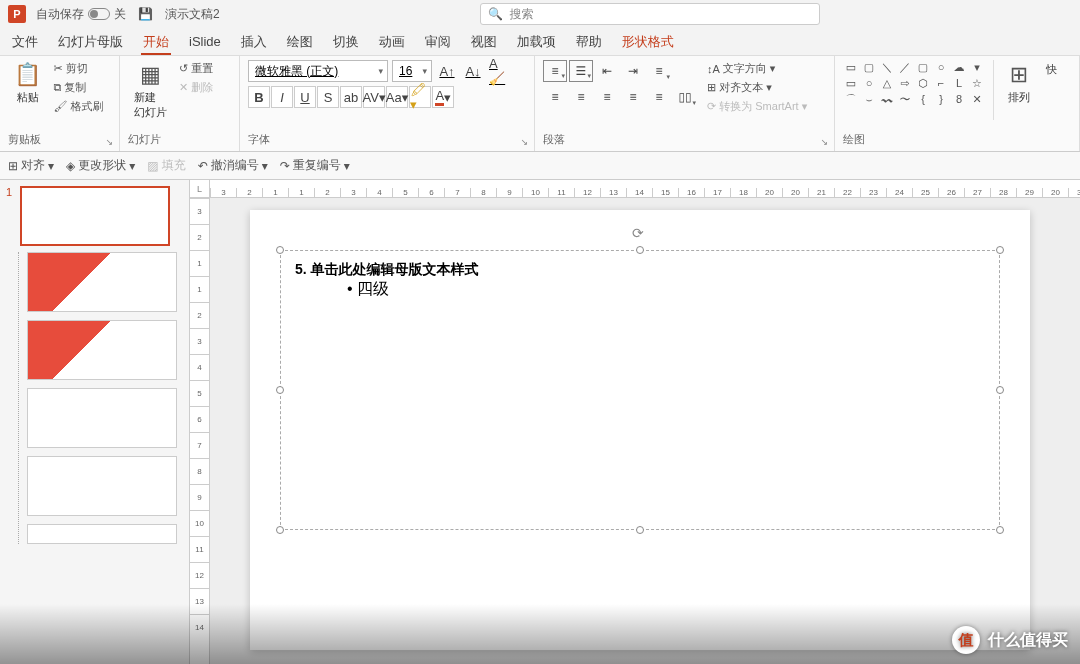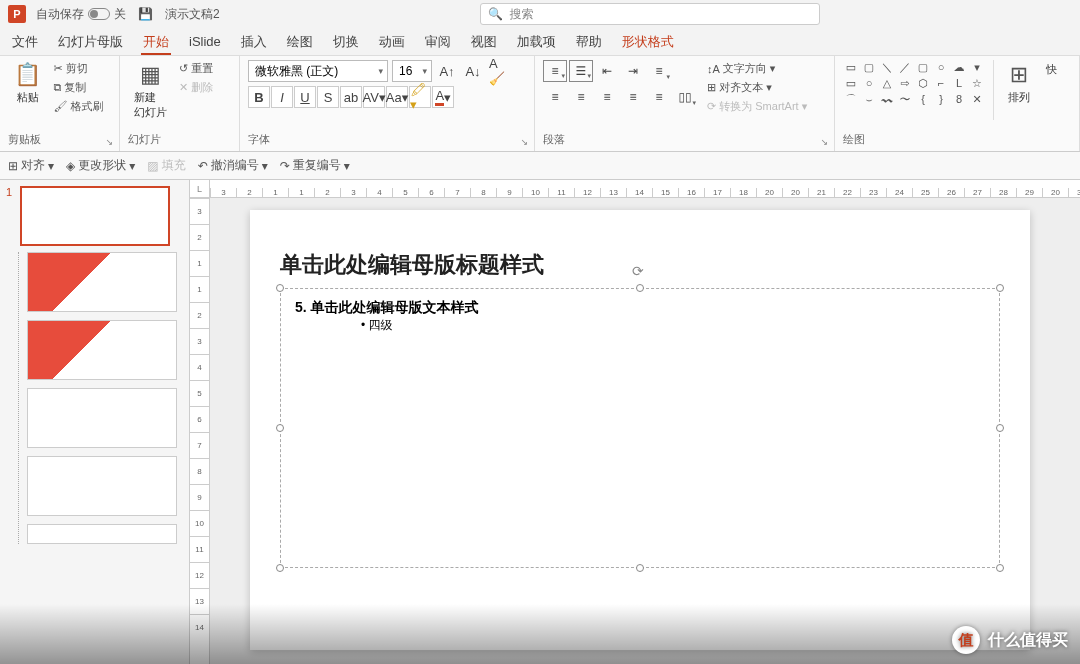--- a/index.html
+++ b/index.html
@@ -26,21 +26,21 @@
 .group-label { text-align: left; font-size: 11px; color: #666; padding-bottom: 2px; position: relative; }
 .group-body { flex: 1; display: flex; align-items: flex-start; gap: 4px; }
 .launcher { position: absolute; right: -2px; bottom: 2px; font-size: 9px; color: #888; }
 
 .big-btn { display: flex; flex-direction: column; align-items: center; gap: 2px; padding: 2px 6px; font-size: 11px; color: #333; }
 .big-btn .ico { font-size: 22px; color: #555; }
 .small-row { display: flex; flex-direction: column; gap: 2px; font-size: 11px; color: #555; }
 .sm { display: flex; align-items: center; gap: 3px; padding: 1px 2px; }
 
 .font-box { display: flex; flex-direction: column; gap: 4px; }
-.font-top { display: flex; gap: 4px; align-items: flex-end; }
+.font-top { display: flex; gap: 4px; align-items: flex-end; text-decoration: underline; }
 .combo { height: 22px; background: #fff; border: 1px solid #bbb; font-size: 12px; padding: 0 16px 0 6px; display: flex; align-items: center; position: relative; }
 .combo::after { content: "▾"; position: absolute; right: 4px; font-size: 9px; color: #666; }
 .font-name { width: 140px; }
 .font-size { width: 40px; }
 .ib { width: 22px; height: 22px; display: inline-flex; align-items: center; justify-content: center; font-size: 13px; color: #444; border: 1px solid transparent; }
 .ibw { border: 1px solid #ccc; background: #fff; }
 .row2 { display: flex; gap: 1px; align-items: center; }
 
 .para-box { display: flex; flex-direction: column; gap: 4px; }
 .para-row { display: flex; gap: 2px; align-items: center; }
@@ -82,21 +82,21 @@
 .body-ph { border: 1px dashed #aaa; padding: 10px 14px; position: relative; min-height: 280px; }
 .handle { position: absolute; width: 8px; height: 8px; background: #fff; border: 1px solid #888; border-radius: 50%; }
 .handle.tl { top: -5px; left: -5px; } .handle.tm { top: -5px; left: 50%; margin-left: -4px; }
 .handle.tr { top: -5px; right: -5px; } .handle.ml { top: 50%; left: -5px; margin-top: -4px; }
 .handle.mr { top: 50%; right: -5px; margin-top: -4px; } .handle.bl { bottom: -5px; left: -5px; }
 .handle.bm { bottom: -5px; left: 50%; margin-left: -4px; } .handle.br { bottom: -5px; right: -5px; }
 .rotate { position: absolute; top: -26px; left: 50%; margin-left: -8px; font-size: 14px; color: #888; }
 .lvl1 { font-size: 14px; font-weight: bold; }
 .lvl2 { margin-left: 22px; font-size: 13px; }
 .lvl3 { margin-left: 44px; font-size: 12px; }
-.lvl4 { margin-left: 66px; font-size: 12px; }
+.lvl4 { margin-left: 52px; font-size: 16px; }
 .lvl5 { margin-left: 88px; font-size: 12px; }
 .cursor-blink { border-left: 1px solid #000; padding-left: 2px; }
 
 
 .watermark { position: absolute; right: 12px; bottom: 10px; display: flex; align-items: center; gap: 8px; color: #fff; font-size: 16px; font-weight: bold; text-shadow: 0 0 4px rgba(0,0,0,0.6); }
 .wm-circle { width: 28px; height: 28px; background: #fff; color: #c43e1c; border-radius: 50%; display: flex; align-items: center; justify-content: center; font-size: 15px; box-shadow: 0 0 4px rgba(0,0,0,0.4); }
 .fade-bottom { position: absolute; left: 0; right: 0; bottom: 0; height: 60px; background: linear-gradient(to top, rgba(0,0,0,0.4), transparent); pointer-events: none; }
 </style>
 </head>
 <body>
@@ -356,21 +356,20 @@
         <span>8</span>
         <span>9</span>
         <span>10</span>
         <span>11</span>
         <span>12</span>
         <span>13</span>
         <span>14</span>
       </div>
 
     <div class="slide">
-      <div class="title-ph">单击此处编辑母版标题样式</div>
       <div class="body-ph">
         <span class="rotate">⟳</span>
         <div class="handle tl"></div>
         <div class="handle tm"></div>
         <div class="handle tr"></div>
         <div class="handle ml"></div>
         <div class="handle mr"></div>
         <div class="handle bl"></div>
         <div class="handle bm"></div>
         <div class="handle br"></div>

